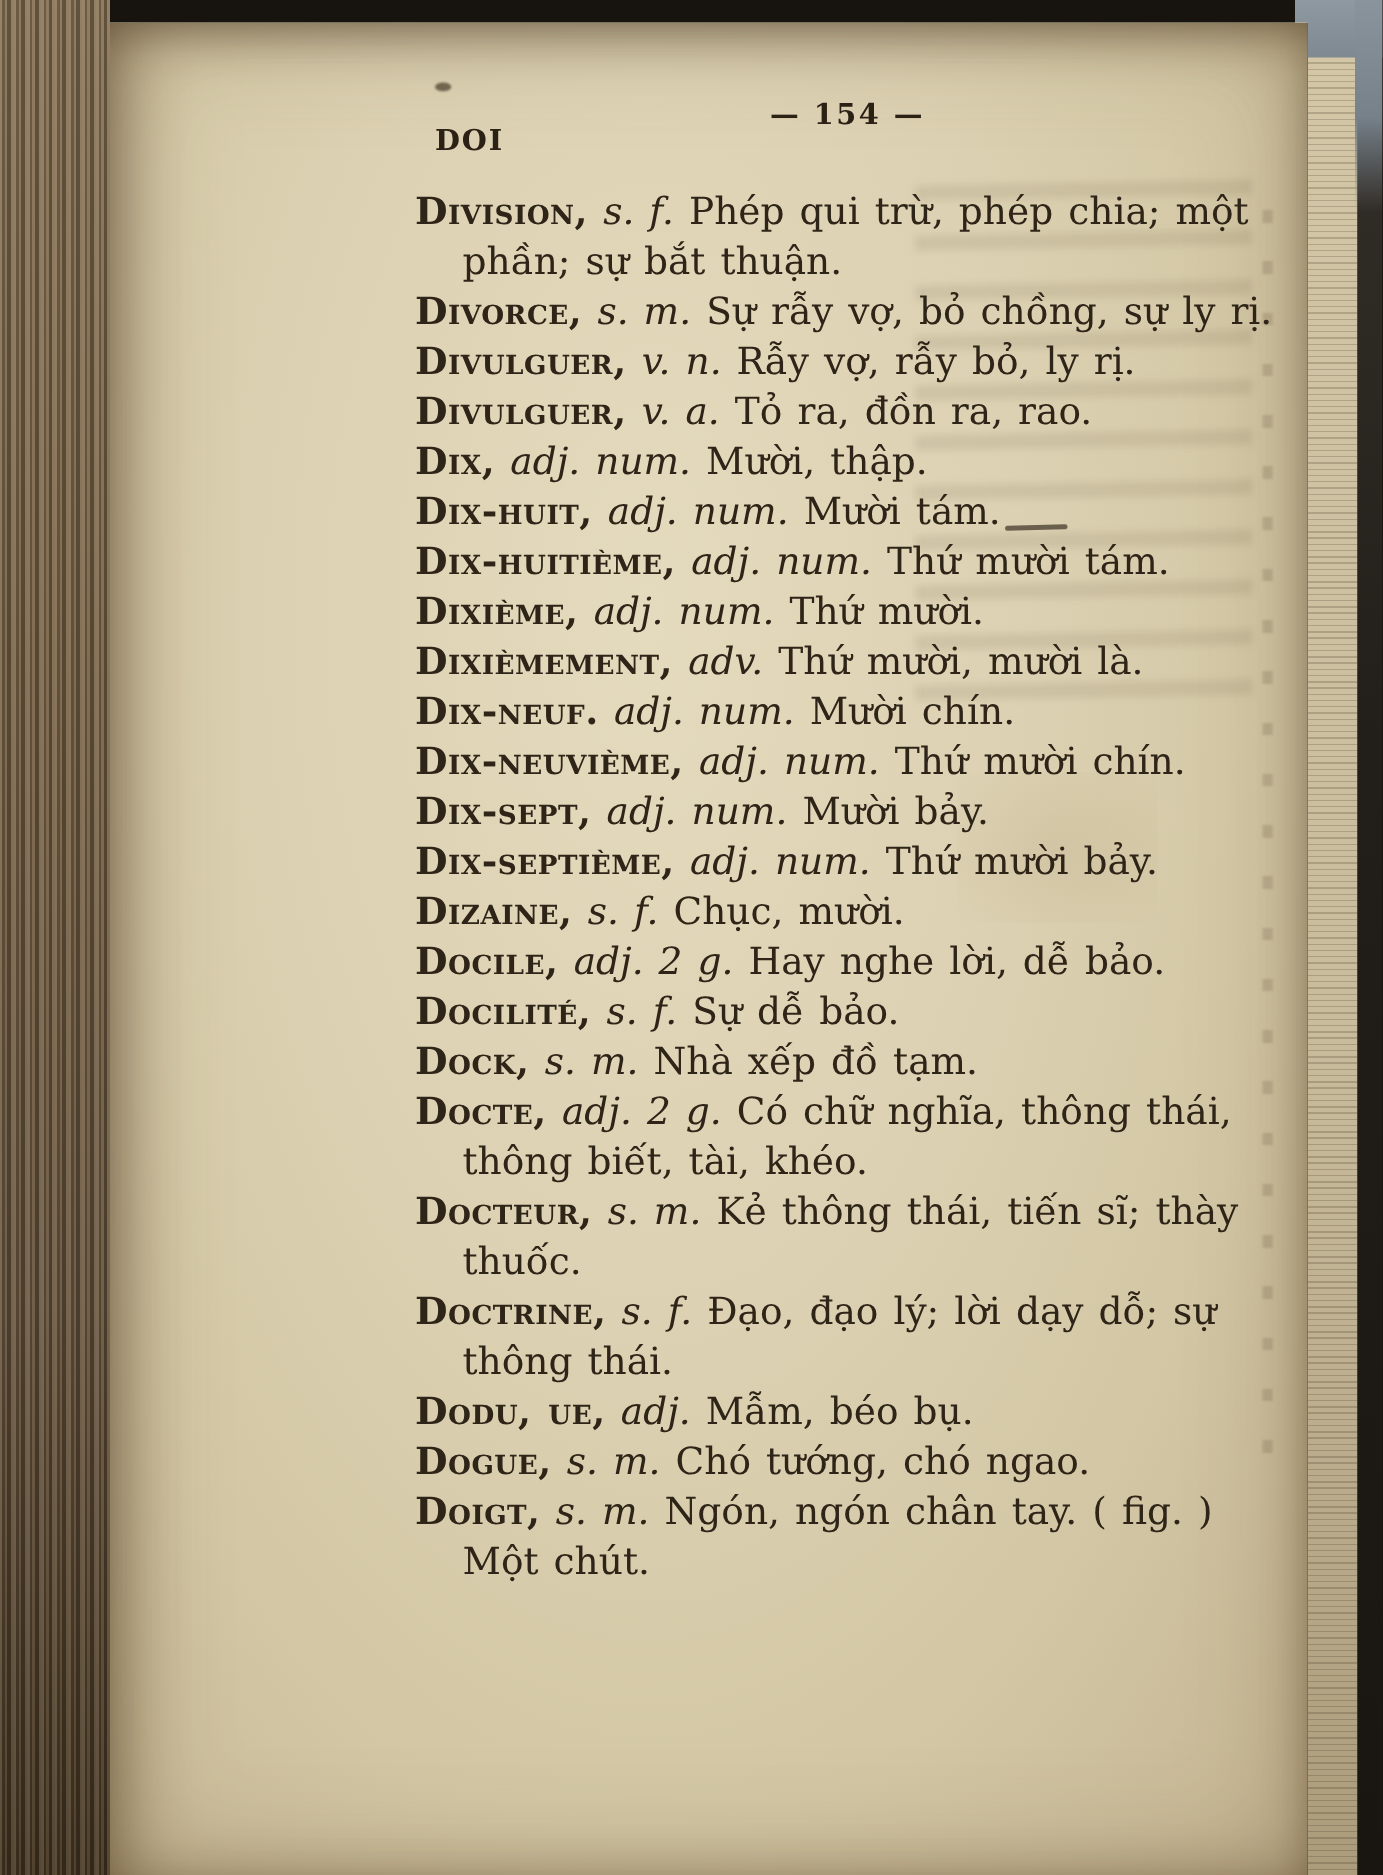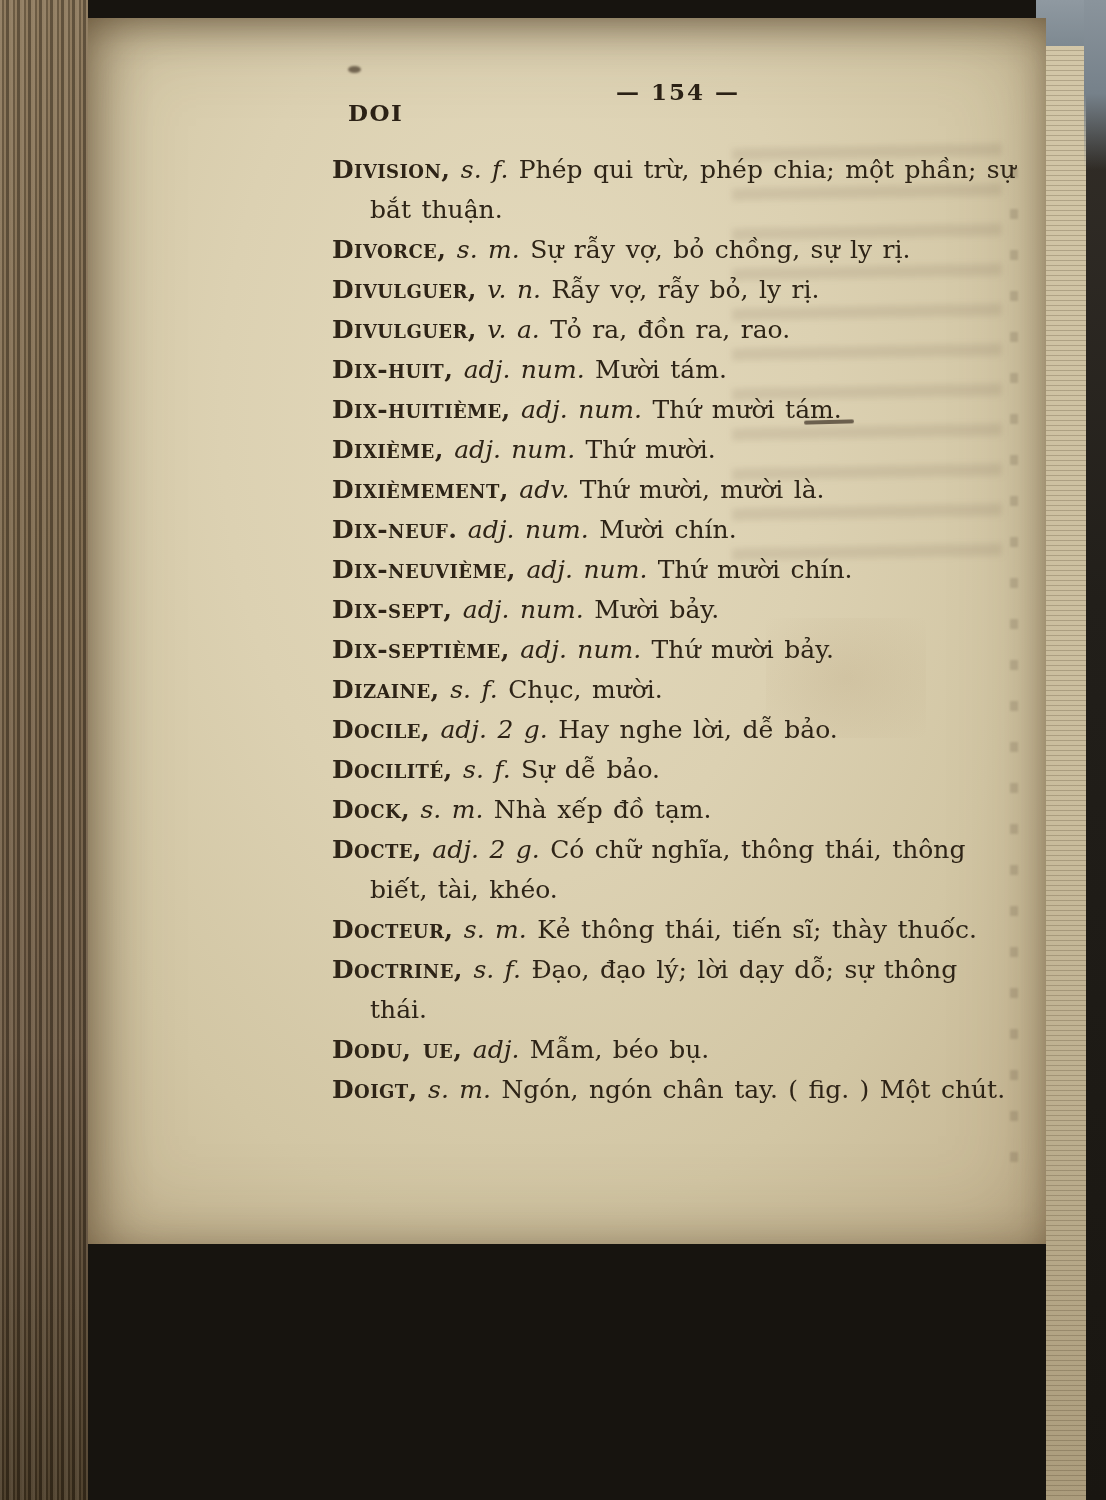--- a/index.html
+++ b/index.html
@@ -43,21 +43,21 @@
     position:absolute; right:0; top:0; width:70px; height:46px;
     background:linear-gradient(180deg,#8f99a1,#7e8991);
   }
   .corner-blue2 {
     position:absolute; right:0; top:0; width:22px; height:170px;
     background:linear-gradient(180deg,#8a949c 0%, #76818a 55%, rgba(60,60,60,0) 100%);
   }
 
   
   .paper {
-    position:absolute; left:88px; top:18px; width:958px; height:1226px;
+    position:absolute; left:88px; top:18px; width:958px; height:1482px;
     background:
       radial-gradient(ellipse at 45% 32%, #e4dabd 0%, #dcd1b2 40%, #d2c6a4 70%, #c4b491 100%);
     box-shadow:
       inset 0 0 90px rgba(95,72,40,0.35),
       inset 28px 0 50px -18px rgba(70,50,28,0.45),
       inset -14px 0 34px -14px rgba(90,70,45,0.35),
       inset 0 26px 40px -20px rgba(60,45,25,0.45);
   }
 
   
@@ -97,21 +97,21 @@
   .pagenum {
     text-align:center; font-weight:bold; font-size:23px;
     letter-spacing:2px; color:#2b2115;
   }
   .guideword {
     position:absolute; top:21px; left:16px;
     font-weight:bold; font-size:23px; letter-spacing:1.5px; color:#2b2115;
   }
   .entries p.entry {
     margin:0; padding-left:38px; text-indent:-38px;
-    font-size:25px; line-height:40px; word-spacing:2.5px;
+    font-size:30px; line-height:40px; word-spacing:2.5px;
     text-rendering:optimizeLegibility;
   }
   .headword { font-variant:small-caps; font-weight:600; letter-spacing:0.4px; }
   .pos { font-style:italic; }
 </style>
 </head>
 <body>
 
 <div class="photo">
   <div class="spine"></div>
@@ -134,20 +134,21 @@
       </div>
       <div class="entries">
   <p class="entry"><span class="headword">Division,</span> <span class="pos">s. f.</span> <span class="def">Phép qui trừ, phép chia; một phần; sự bắt thuận.</span></p>
 
   <p class="entry"><span class="headword">Divorce,</span> <span class="pos">s. m.</span> <span class="def">Sự rẫy vợ, bỏ chồng, sự ly rị.</span></p>
 
   <p class="entry"><span class="headword">Divulguer,</span> <span class="pos">v. n.</span> <span class="def">Rẫy vợ, rẫy bỏ, ly rị.</span></p>
 
   <p class="entry"><span class="headword">Divulguer,</span> <span class="pos">v. a.</span> <span class="def">Tỏ ra, đồn ra, rao.</span></p>
 
+  <p class="entry"><span class="headword">Dix,</span> <span class="pos">adj. num.</span> <span class="def">Mười, thập.</span></p>
 
   <p class="entry"><span class="headword">Dix-huit,</span> <span class="pos">adj. num.</span> <span class="def">Mười tám.</span></p>
 
   <p class="entry"><span class="headword">Dix-huitième,</span> <span class="pos">adj. num.</span> <span class="def">Thứ mười tám.</span></p>
 
   <p class="entry"><span class="headword">Dixième,</span> <span class="pos">adj. num.</span> <span class="def">Thứ mười.</span></p>
 
   <p class="entry"><span class="headword">Dixièmement,</span> <span class="pos">adv.</span> <span class="def">Thứ mười, mười là.</span></p>
 
 
@@ -171,18 +172,19 @@
 
   <p class="entry"><span class="headword">Docteur,</span> <span class="pos">s. m.</span> <span class="def">Kẻ thông thái, tiến sĩ; thày thuốc.</span></p>
 
 
   <p class="entry"><span class="headword">Doctrine,</span> <span class="pos">s. f.</span> <span class="def">Đạo, đạo lý; lời dạy dỗ; sự thông thái.</span></p>
 
   <p class="entry"><span class="headword">Dodu, ue,</span> <span class="pos">adj.</span> <span class="def">Mẫm, béo bụ.</span></p>
 
 
 
+  <p class="entry"><span class="headword">Dogue,</span> <span class="pos">s. m.</span> <span class="def">Chó tướng, chó ngao.</span></p>
 
   <p class="entry"><span class="headword">Doigt,</span> <span class="pos">s. m.</span> <span class="def">Ngón, ngón chân tay. ( fig. ) Một chút.</span></p>
 </div>
     </div>
   </div>
 </div>
 
 </body></html>

